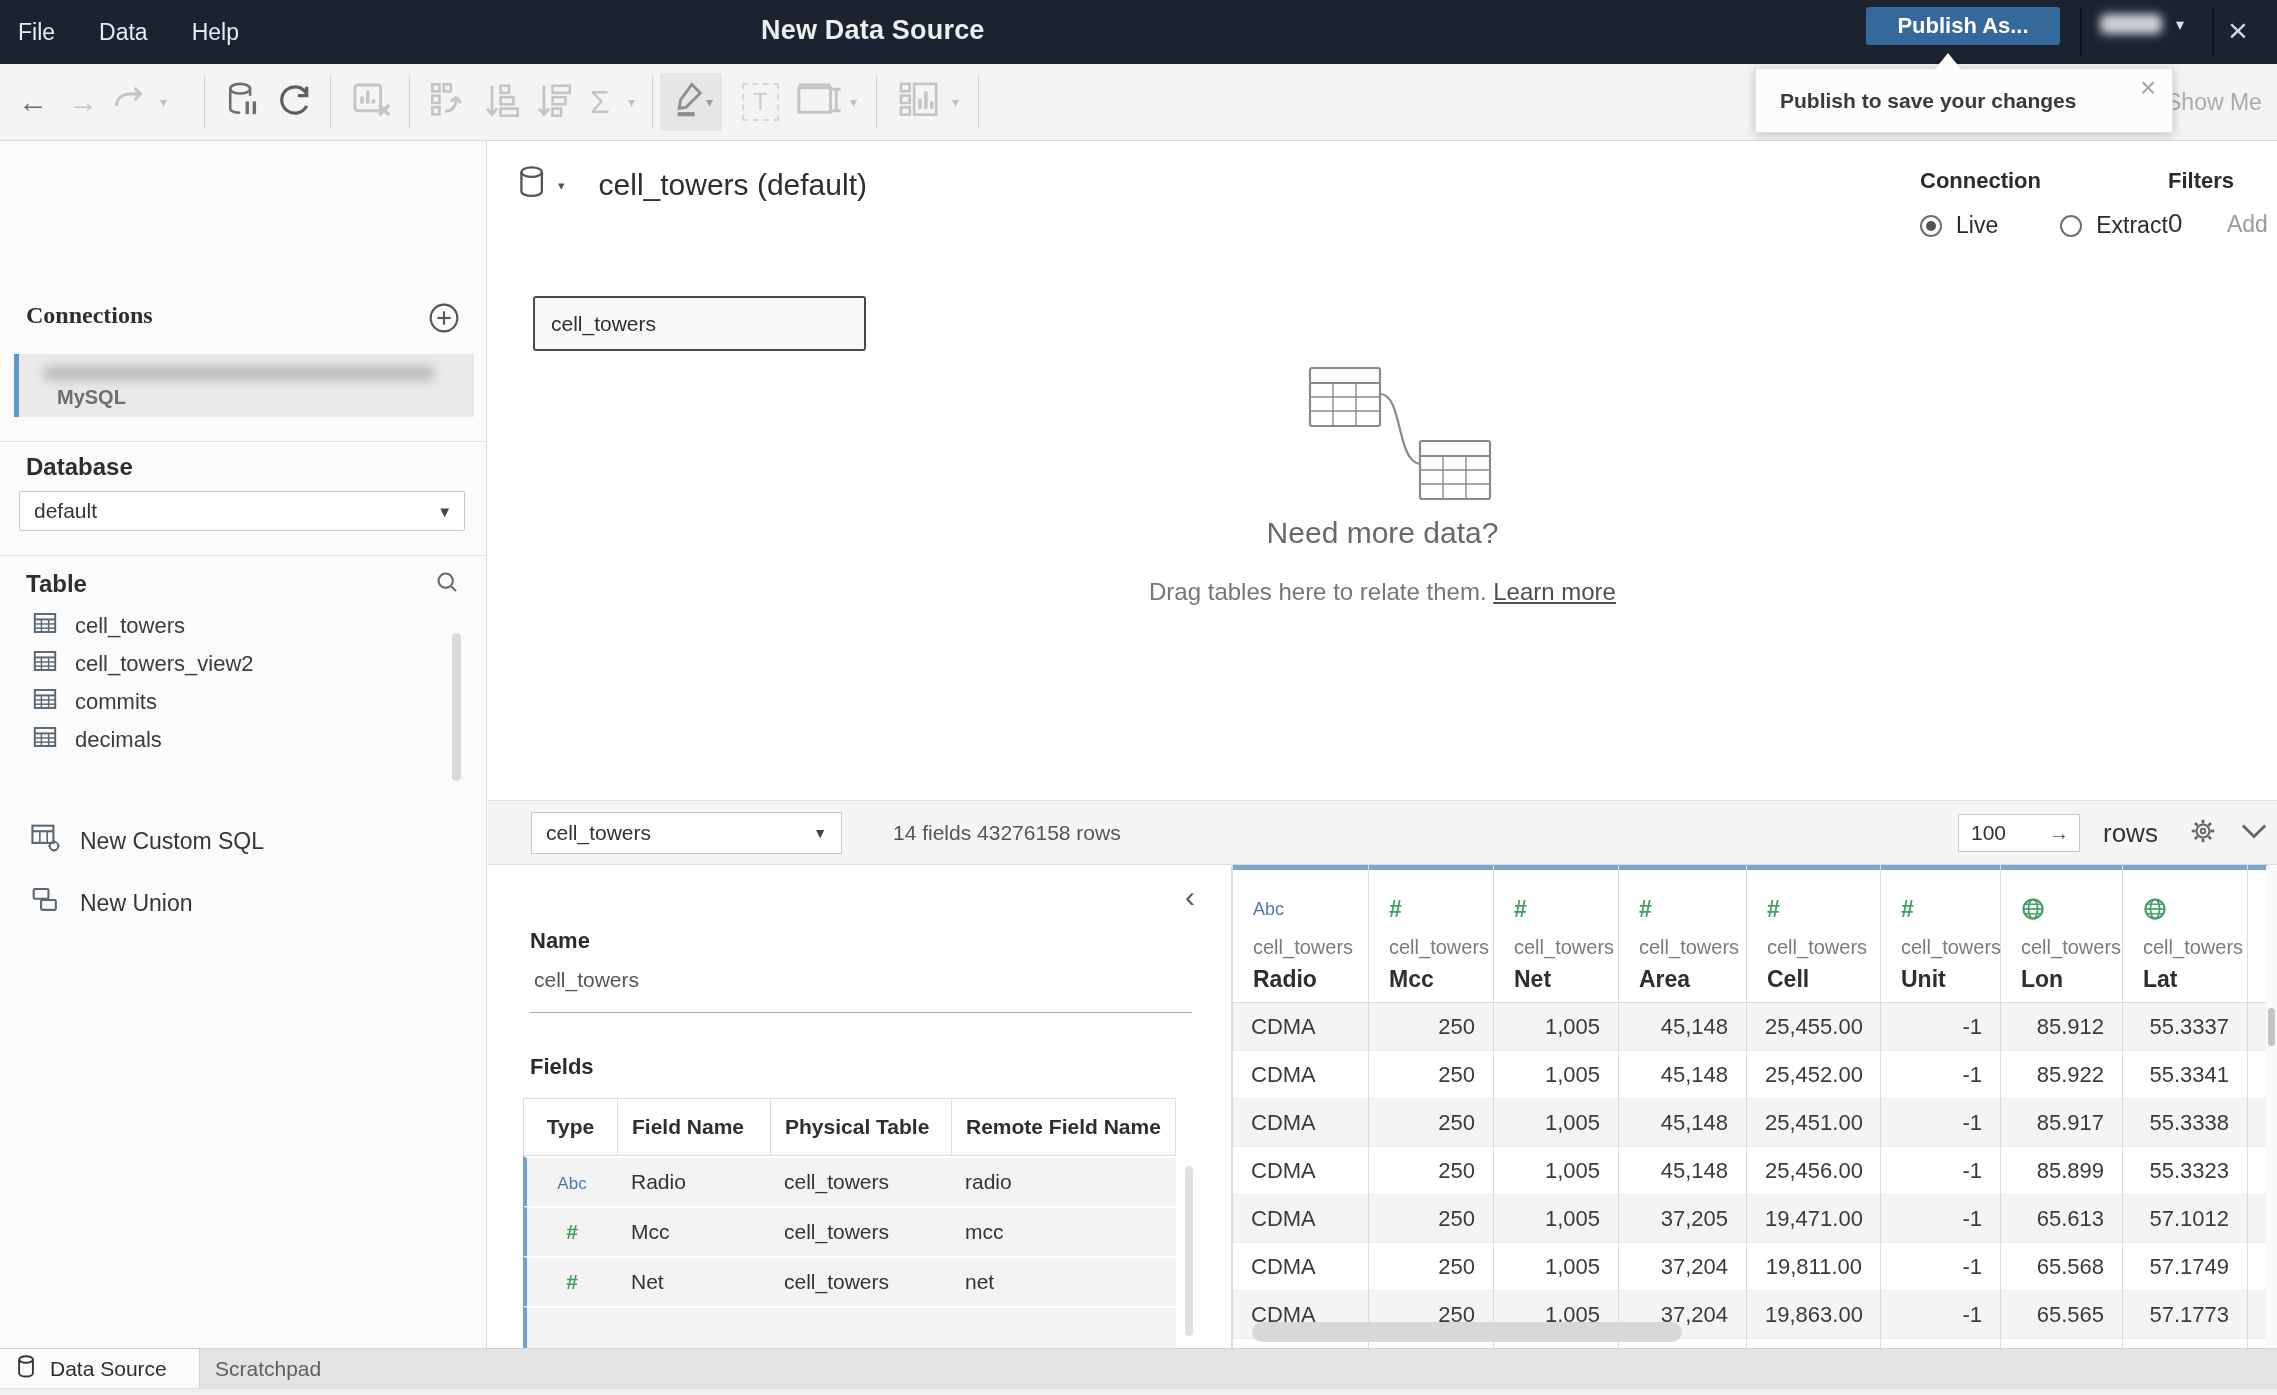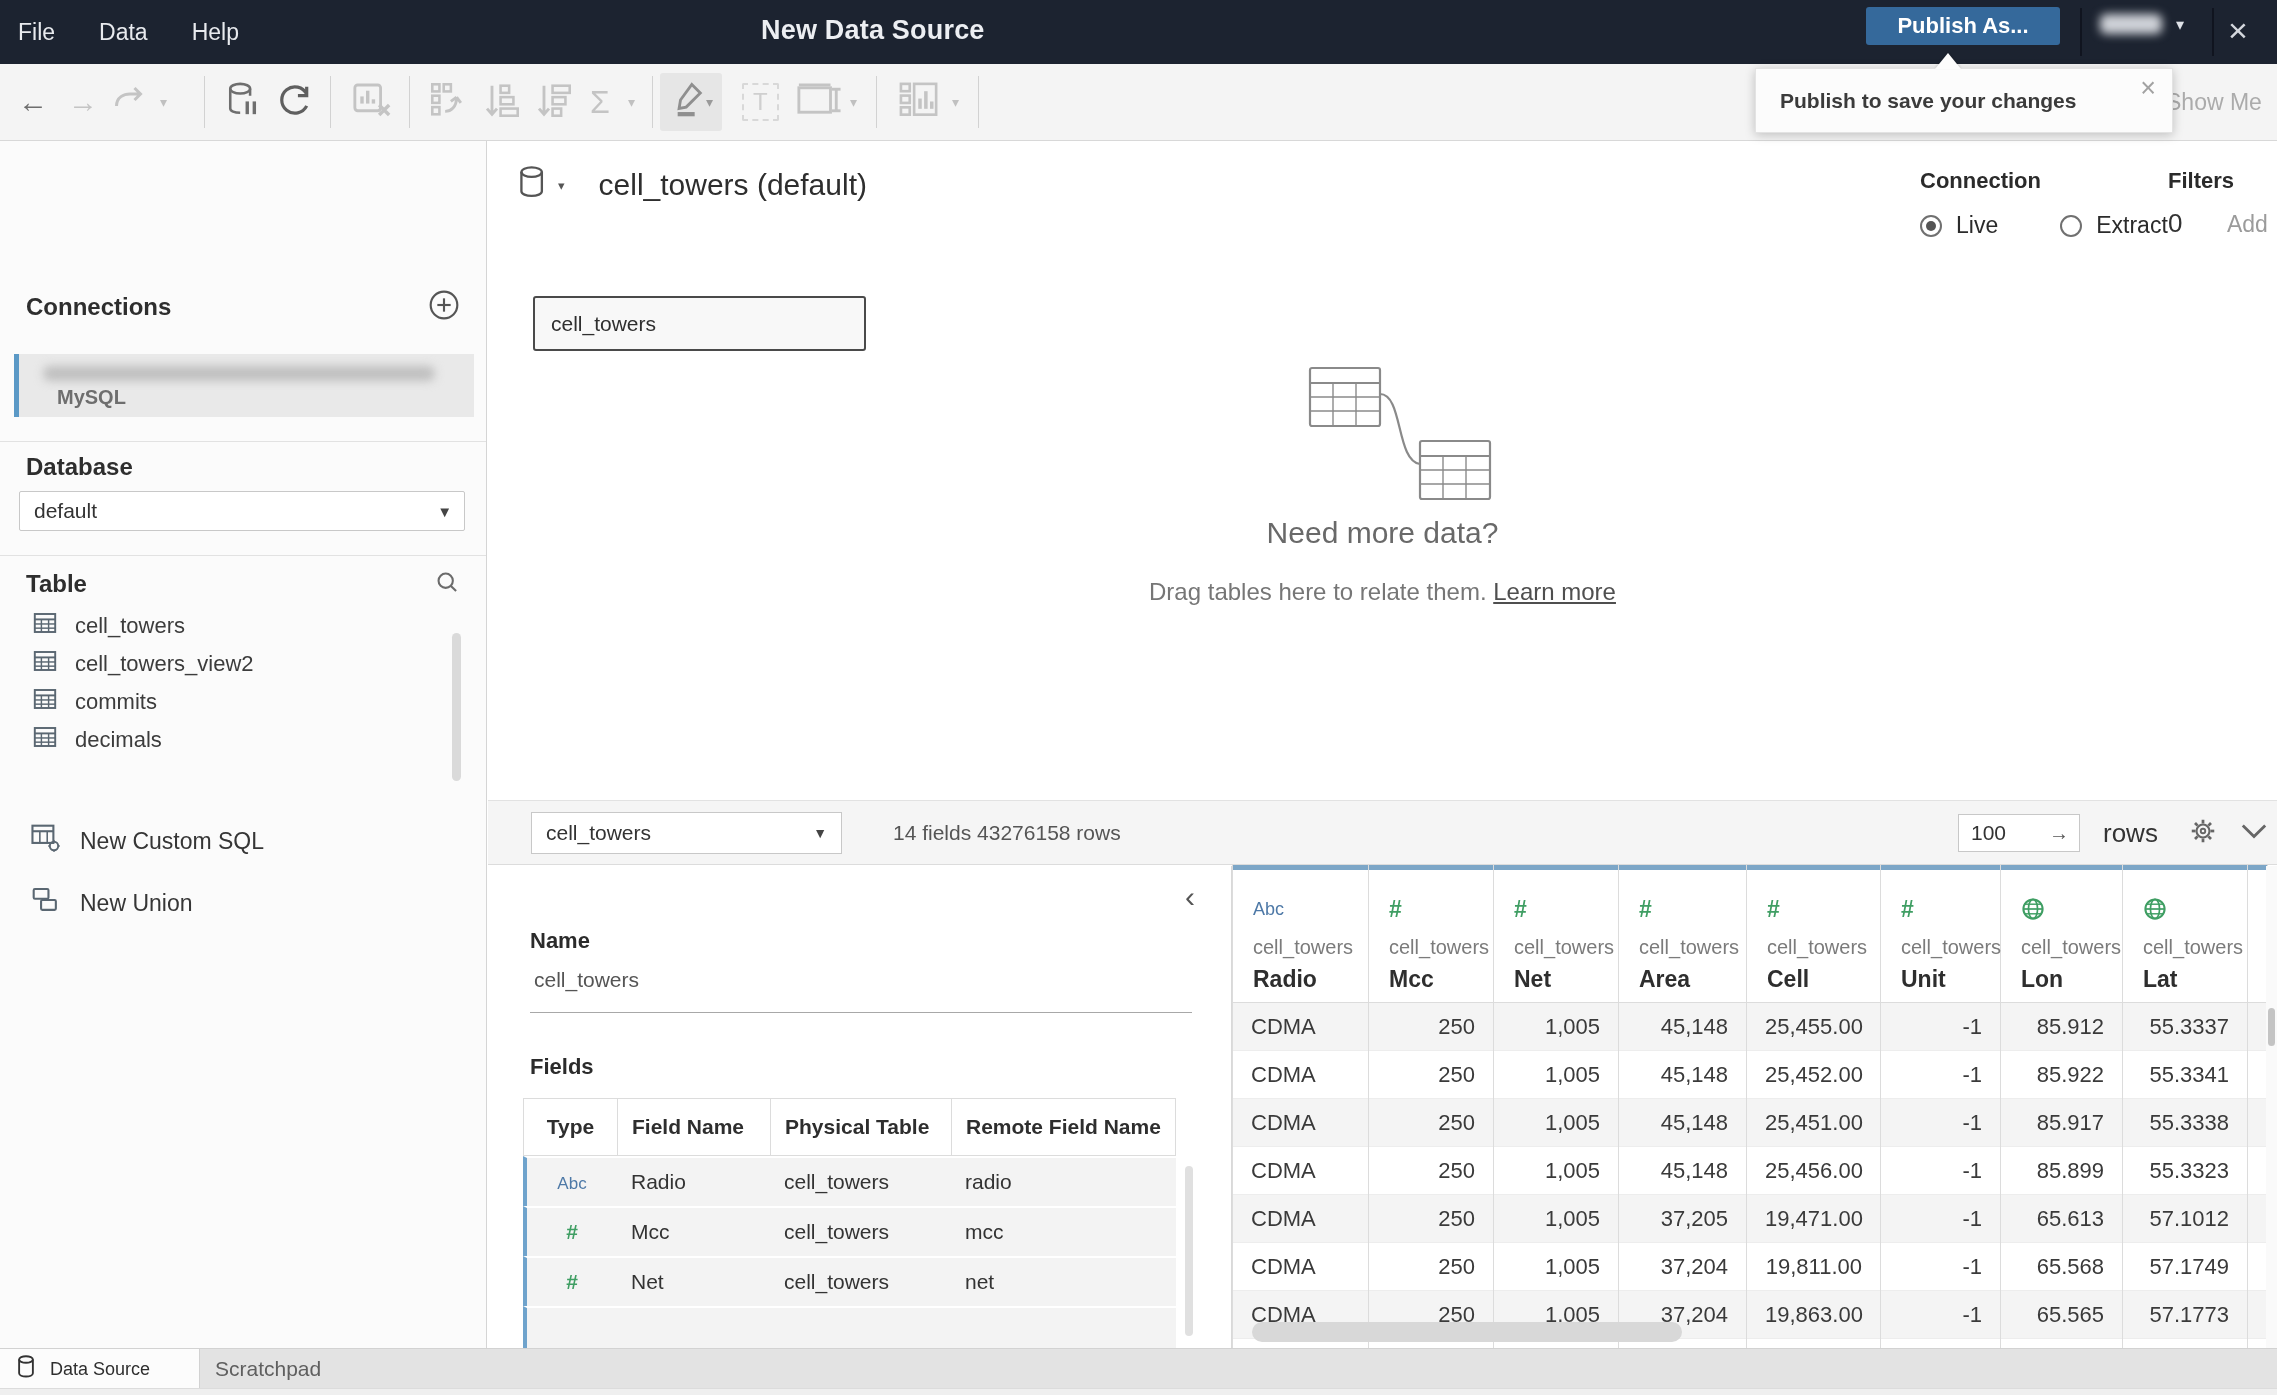--- a/index.html
+++ b/index.html
@@ -28,21 +28,21 @@
   .tooltip{position:absolute;left:1755px;top:68px;width:416px;height:63px;background:#fcfcfc;border:1px solid #e3e3e3;
            box-shadow:0 2px 10px rgba(0,0,0,.22);z-index:50;}
   .tip-caret{position:absolute;left:1935px;top:53px;width:0;height:0;border-left:13px solid transparent;
              border-right:13px solid transparent;border-bottom:16px solid #fcfcfc;z-index:51;
              filter:drop-shadow(0 -1px 1px rgba(0,0,0,.15));}
   .tip-text{position:absolute;left:24px;top:50%;transform:translateY(-50%);font-size:21px;font-weight:bold;color:#3b3b3b;}
   .tip-close{position:absolute;right:16px;top:4px;font-size:27px;color:#a2a2a2;}
   
   .sidebar{position:absolute;left:0;top:141px;width:487px;height:1207px;background:#fbfbfb;border-right:1px solid #d5d5d5;box-sizing:border-box;}
   .sb-h{font-size:24px;font-weight:bold;color:#2e2e2e;}
-  .connections-row{position:absolute;left:26px;top:148px;width:434px;display:flex;justify-content:space-between;align-items:center;}
+  .connections-row{position:absolute;left:26px;top:161px;width:434px;display:flex;justify-content:space-between;font-family:Liberation Serif, serif;}
   .conn-card{position:absolute;left:14px;top:213px;width:460px;height:63px;background:#e9e9e9;border-left:5px solid #5b99c6;box-sizing:border-box;font-weight:bold;}
   .conn-blur{position:absolute;left:24px;top:12px;width:392px;height:15px;background:#bfbfbf;border-radius:7px;filter:blur(5px);}
   .conn-type{position:absolute;left:38px;bottom:8px;font-size:20px;color:#6e6e6e;}
   .sb-div{position:absolute;left:0;width:486px;height:1px;background:#e2e2e2;}
   .db-label{position:absolute;left:26px;top:312px;}
   .db-select{position:absolute;left:19px;top:350px;width:446px;height:40px;background:#fff;border:1px solid #c8c8c8;border-radius:2px;box-sizing:border-box;}
   .db-select .val{position:absolute;left:14px;top:50%;transform:translateY(-50%);font-size:21px;color:#333;}
   .db-select .sel-caret{position:absolute;right:12px;top:50%;transform:translateY(-50%);font-size:15px;color:#444;}
   .table-row-h{position:absolute;left:26px;top:428px;width:434px;display:flex;justify-content:space-between;align-items:center;}
   .tbl-list{position:absolute;left:0;top:466px;width:450px;}
@@ -116,21 +116,21 @@
   .gcell.even{background:#fff;}
   .gpartial{flex:none;width:20px;}
   .gpartial .ghead{border-right:none;}
   .hscroll{position:absolute;left:1252px;top:1322px;width:430px;height:20px;background:#d8d8d8;border-radius:10px;z-index:20;}
   .vscroll-track{position:absolute;left:2266px;top:866px;width:11px;height:482px;background:#fafafa;}
   .vscroll{position:absolute;left:2268px;top:1008px;width:7px;height:38px;background:#c4c4c4;border-radius:4px;}
   
   .tabbar{position:absolute;left:0;top:1348px;width:2277px;height:40px;background:#e3e3e3;border-top:1px solid #d2d2d2;box-sizing:border-box;z-index:30;}
   .tab-active{position:absolute;left:0;top:0;width:200px;height:40px;background:#fcfcfc;border-right:1px solid #d2d2d2;
               display:flex;align-items:center;gap:14px;padding-left:16px;box-sizing:border-box;}
-  .tab-active span{font-size:18px;color:#2e2e2e;}
+  .tab-active span{font-size:21px;color:#2e2e2e;}
   .tab-inactive{position:absolute;left:215px;top:0;height:40px;display:flex;align-items:center;}
   .tab-inactive span{font-size:21px;color:#5f5f5f;}
   .bottom-strip{position:absolute;left:0;top:1388px;width:2277px;height:7px;background:#efefef;border-top:1px solid #dcdcdc;box-sizing:border-box;z-index:30;}
 </style>
 </head>
 <body>
 
 <div id="app">
 
   <header class="topbar">

